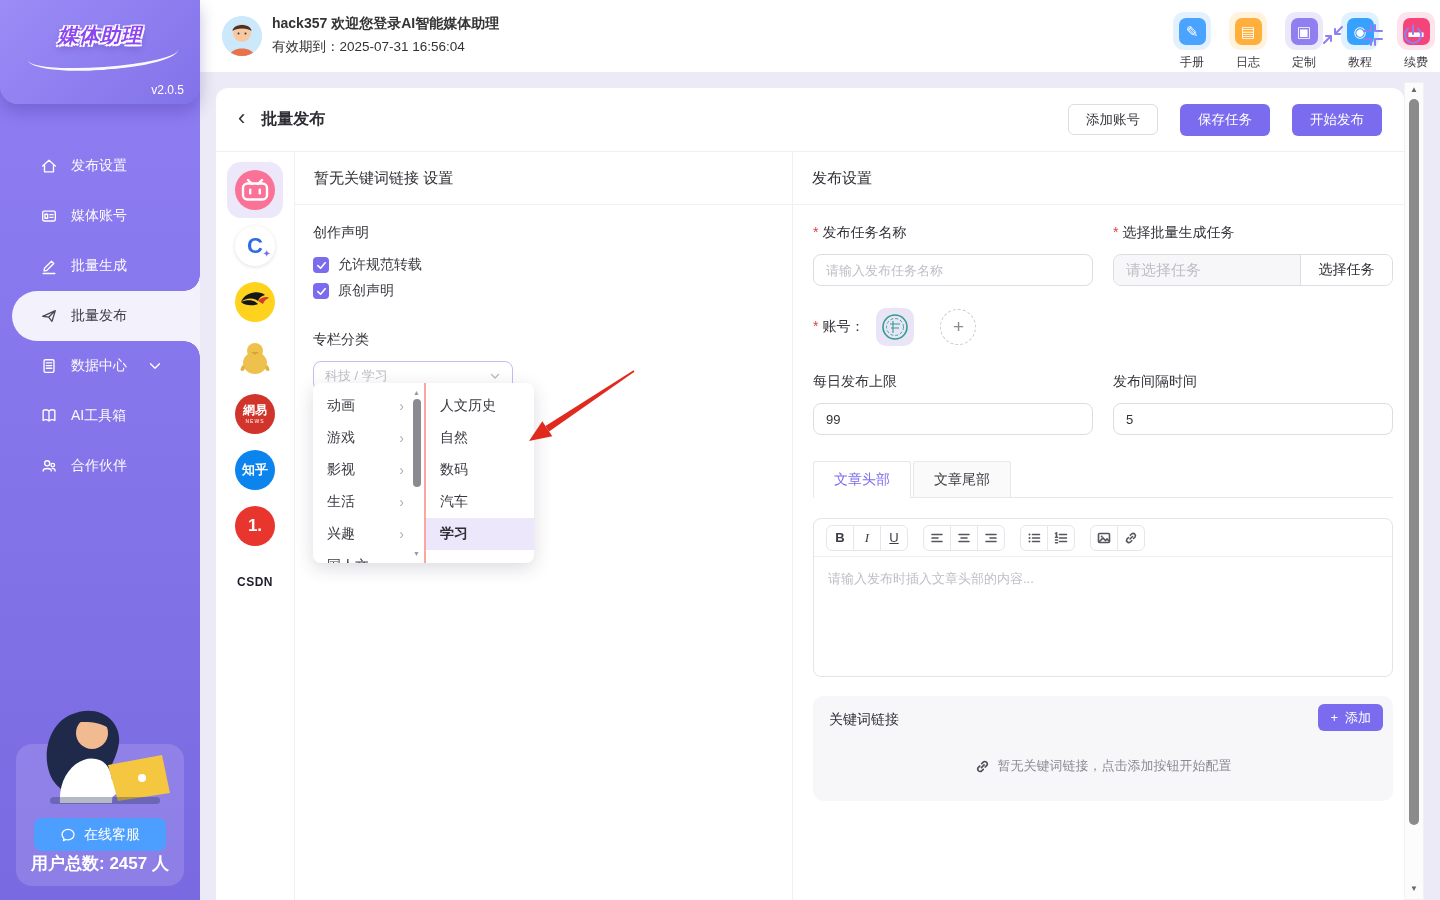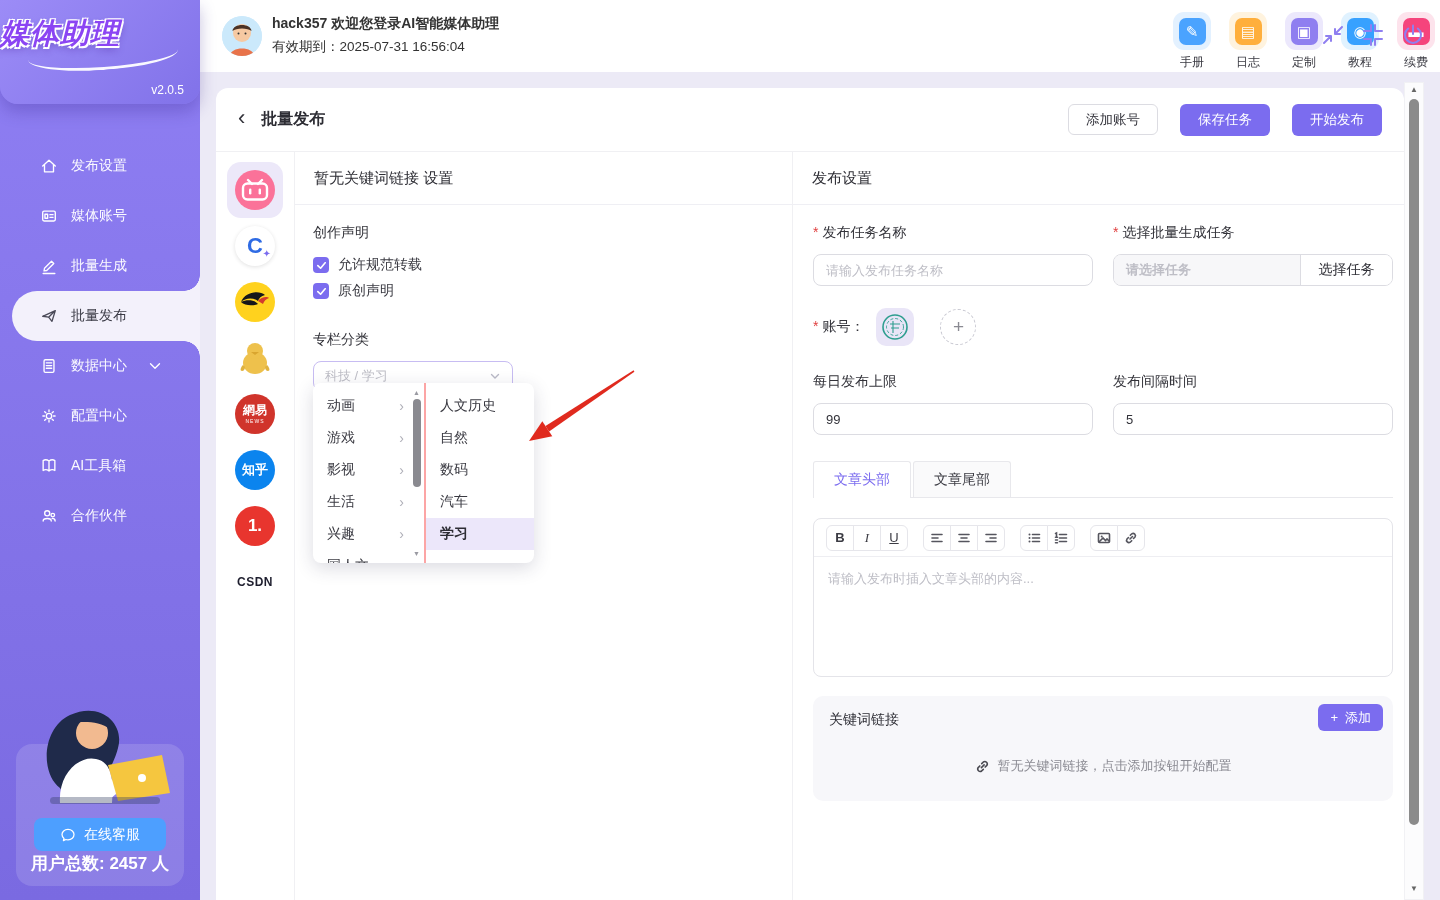--- a/index.html
+++ b/index.html
@@ -5,22 +5,22 @@
   * { box-sizing:border-box; margin:0; padding:0; }
   html,body { width:1440px; height:900px; overflow:hidden;
     font-family:"Liberation Sans","DejaVu Sans",sans-serif; background:#ECEAF6; color:#33333a; }
 
   
   .sidebar { position:absolute; left:0; top:0; width:200px; height:900px;
     background:linear-gradient(180deg,#8F7FF3 0%,#7A6AE1 100%); z-index:30; }
   .logo-card { position:absolute; top:0; left:0; width:200px; height:104px;
     background:linear-gradient(135deg,#9C8CF7,#8172E9); border-radius:0 0 18px 18px;
     box-shadow:0 8px 16px rgba(55,35,140,.28); }
-  .logo-text { position:absolute; top:14px; left:0; width:100%; text-align:left;
-    font-size:29px; font-weight:800; font-style:italic; letter-spacing:1px; color:#8B45F3;
+  .logo-text { position:absolute; top:22px; left:0; width:100%; text-align:center;
+    font-size:20px; font-weight:800; font-style:italic; letter-spacing:1px; color:#8B45F3;
     text-shadow:-1.5px -1.5px 0 #fff,1.5px -1.5px 0 #fff,-1.5px 1.5px 0 #fff,1.5px 1.5px 0 #fff,0 4px 7px rgba(70,25,150,.45); }
   .logo-swoosh { position:absolute; left:28px; top:40px; width:150px; height:30px;
     border:0; border-bottom:3px solid rgba(255,255,255,.95); border-radius:50%;
     transform:rotate(-4deg); }
   .logo-version { position:absolute; right:16px; bottom:7px; font-size:12px; color:#fff; }
 
   .nav { position:absolute; top:141px; left:0; right:0; }
   .nav-item { position:relative; height:50px; display:flex; align-items:center; gap:13px;
     padding-left:40px; color:rgba(255,255,255,.96); font-size:14px; cursor:pointer; }
   .nav-item svg { width:18px; height:18px; flex:0 0 18px; }
@@ -132,21 +132,21 @@
   .rp-body { padding:0 11px 0 20px; }
   .form-grid { display:flex; gap:20px; margin-top:19px; }
   .fcol { flex:1; }
   .f-label { font-size:14px; color:#33333a; }
   .req { color:#E03E3E; margin-right:4px; }
   .input { margin-top:12px; width:100%; height:32px; border:1px solid #DCDCE2; border-radius:8px;
     padding:0 12px; font-size:13px; color:#33333a; background:#fff; outline:none;
     font-family:"Liberation Sans","DejaVu Sans",sans-serif; }
   .input::placeholder { color:#BEBEC6; }
   .input-group { margin-top:12px; height:32px; border:1px solid #DCDCE2; border-radius:8px; display:flex; overflow:hidden; }
-  .ig-input { flex:1; background:#F7F7F9; display:flex; align-items:center; padding:0 12px; font-size:13px; color:#BEBEC6;font-weight:bold; }
+  .ig-input { flex:1; background:#F7F7F9; display:flex; align-items:center; padding:0 12px; font-size:15px; color:#BEBEC6; }
   .ig-btn { width:92px; background:#fff; border-left:1px solid #DCDCE2; display:flex; align-items:center;
     justify-content:center; font-size:14px; color:#2f2f36; cursor:pointer; }
 
   .account-row { margin-top:22px; display:flex; align-items:center; }
   .acc-label { font-size:14px; color:#33333a; }
   .acc-avatar { margin-left:12px; width:38px; height:38px; border-radius:10px; background:#E9E5F7;
     display:flex; align-items:center; justify-content:center; cursor:pointer; }
   .acc-add { margin-left:26px; width:36px; height:36px; border-radius:50%; border:1px dashed #C9C9D2;
     color:#8a8a92; display:flex; align-items:center; justify-content:center; font-size:19px; cursor:pointer; }
 
@@ -224,27 +224,20 @@
     </div>
     <div class="nav-item">
       <svg viewBox="0 0 20 20">
           <rect class="stroke" x="4.5" y="3" width="11" height="14" rx="1.5"></rect>
           <path class="stroke" d="M7 6.5 h6 M7 9.5 h6 M7 12.5 h6"></path>
         </svg>
       <span>数据中心</span>
       <svg class="nav-caret" viewBox="0 0 20 20" width="12" height="12">
           <path class="stroke" d="M5 7.5 L10 12.5 L15 7.5"></path>
         </svg>
-    </div>
-    <div class="nav-item">
-      <svg viewBox="0 0 20 20">
-          <circle class="stroke" cx="10" cy="10" r="3"></circle>
-          <path class="stroke" d="M10 3.2 V5 M10 15 V16.8 M3.2 10 H5 M15 10 H16.8 M5.2 5.2 L6.5 6.5 M13.5 13.5 L14.8 14.8 M14.8 5.2 L13.5 6.5 M6.5 13.5 L5.2 14.8"></path>
-        </svg>
-      <span>配置中心</span>
     </div>
     <div class="nav-item">
       <svg viewBox="0 0 20 20">
           <path class="stroke" d="M10 4.5 C8 3 5 3 3.5 4 V15 C5 14 8 14 10 15.5 C12 14 15 14 16.5 15 V4 C15 3 12 3 10 4.5 Z M10 4.5 V15.5"></path>
         </svg>
       <span>AI工具箱</span>
     </div>
     <div class="nav-item">
       <svg viewBox="0 0 20 20">
           <circle class="stroke" cx="8" cy="7" r="2.8"></circle>

